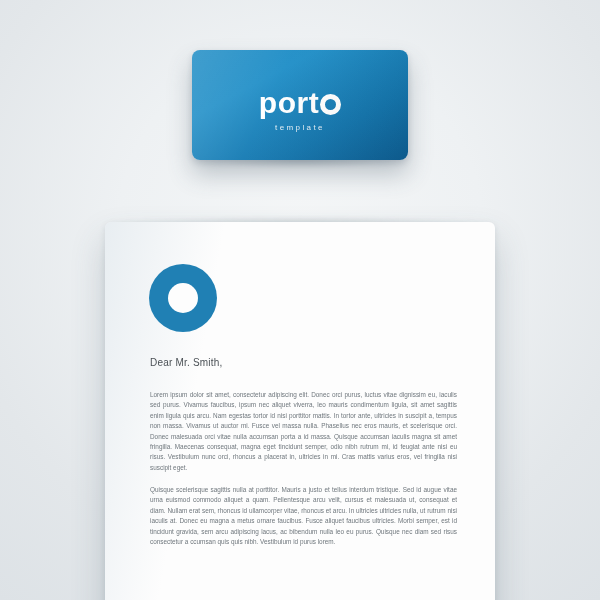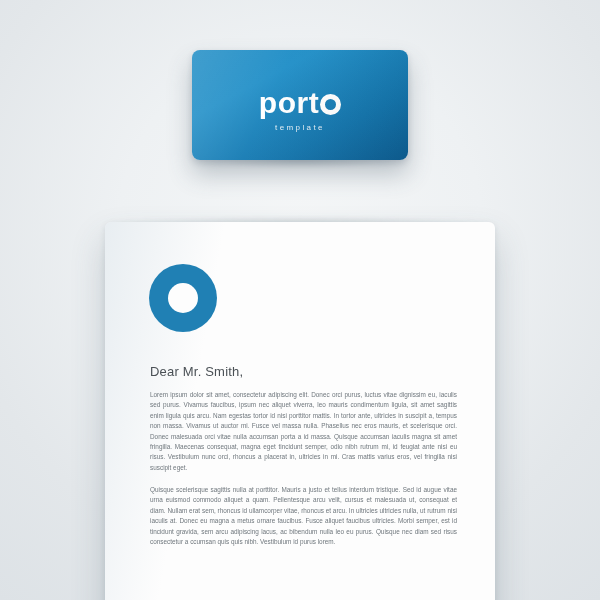--- a/index.html
+++ b/index.html
@@ -117,22 +117,22 @@
   .sheet-logo .hole {
     width: 30px;
     height: 30px;
     border-radius: 50%;
     background: #fdfdfd;
   }
 
   .salutation {
     position: absolute;
     left: 45px;
-    top: 142px;
-    font-size: 13px;
+    top: 135px;
+    font-size: 10px;
     color: #4a5055;
     letter-spacing: 0.2px;
   }
 
   .body-copy {
     position: absolute;
     left: 45px;
     right: 38px;
     top: 168px;
     font-size: 6.4px;

